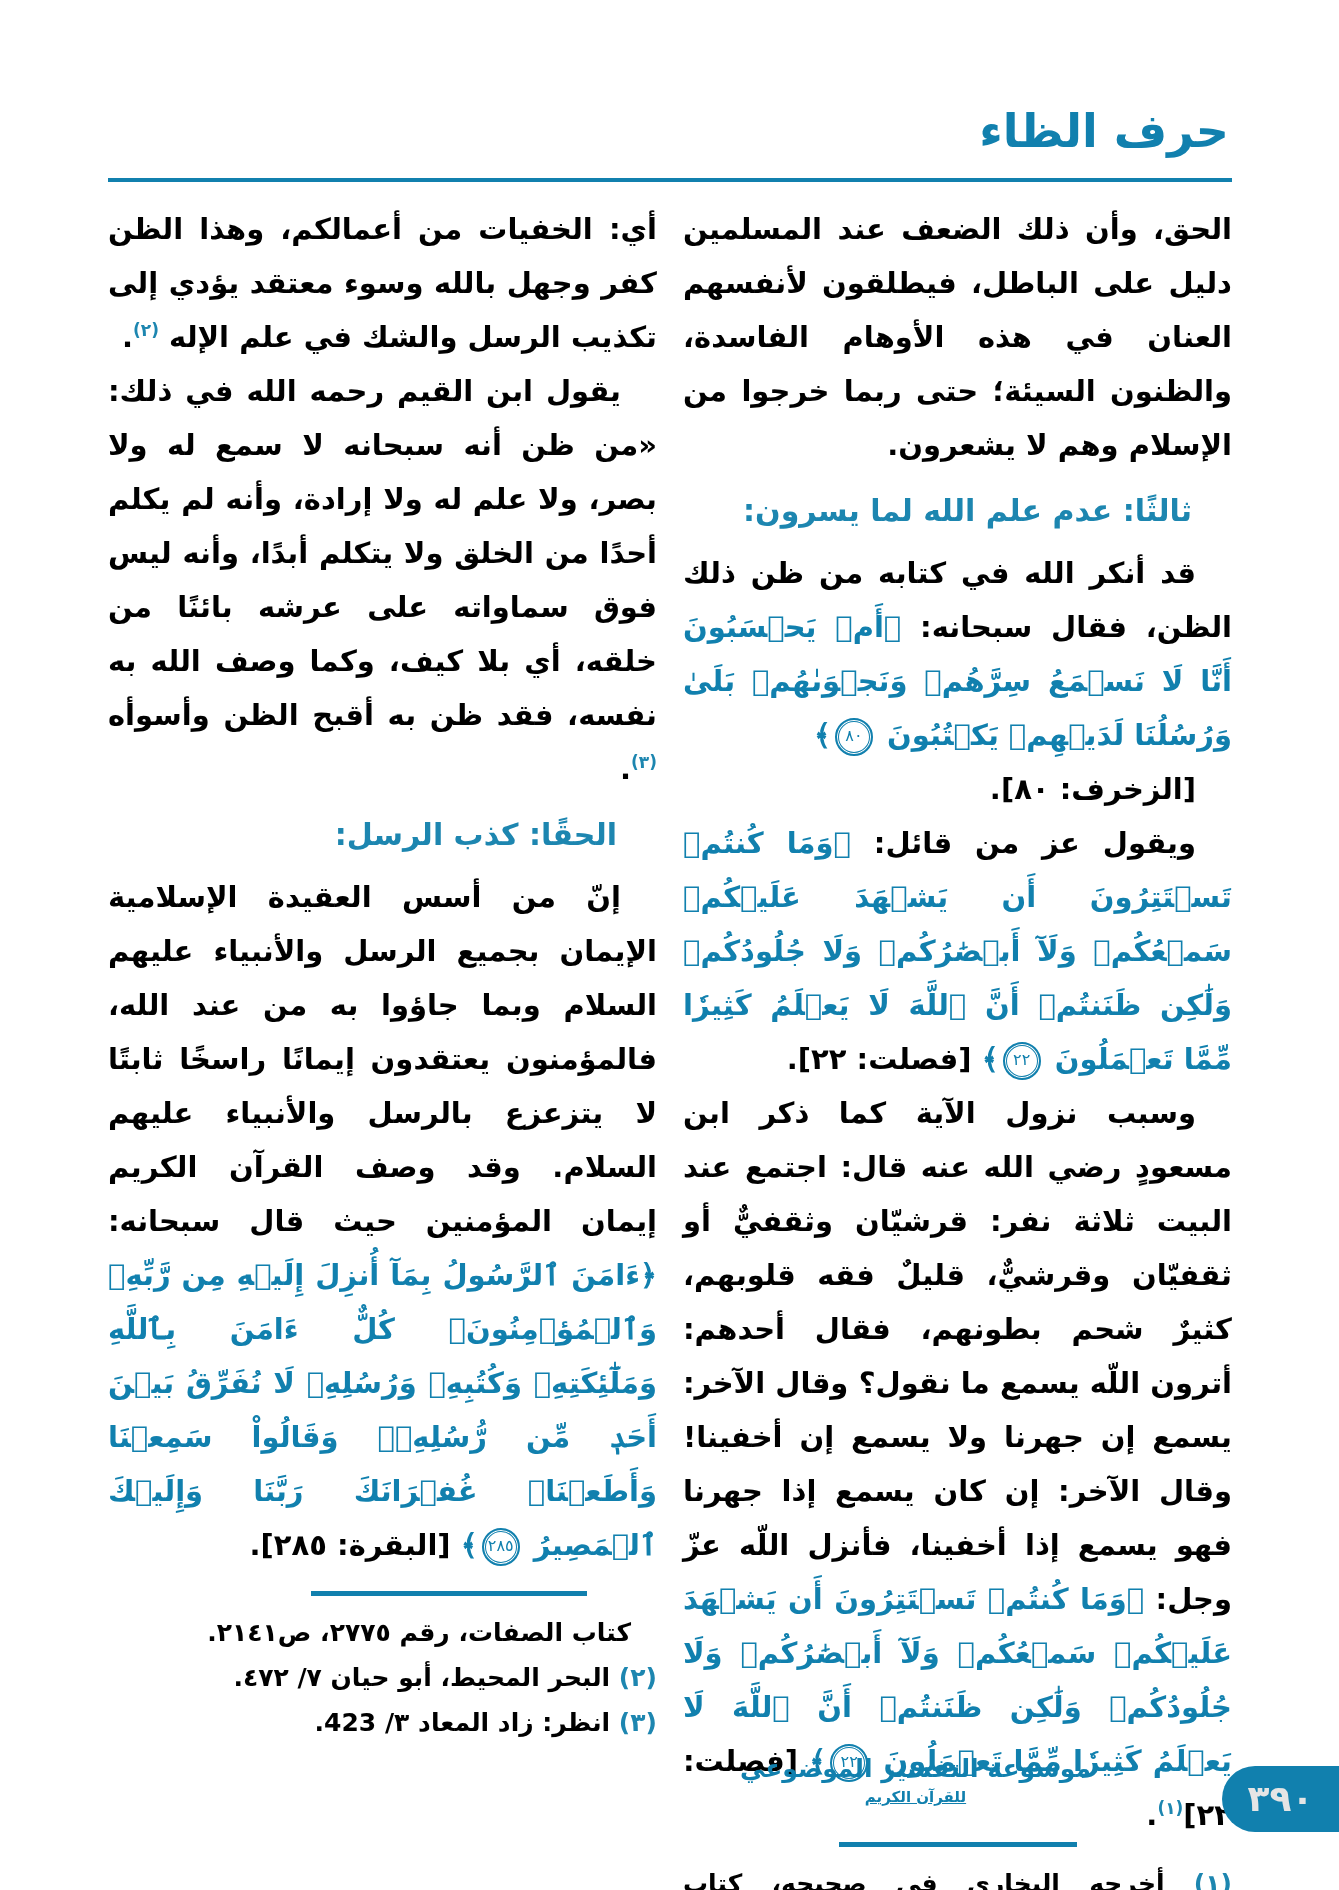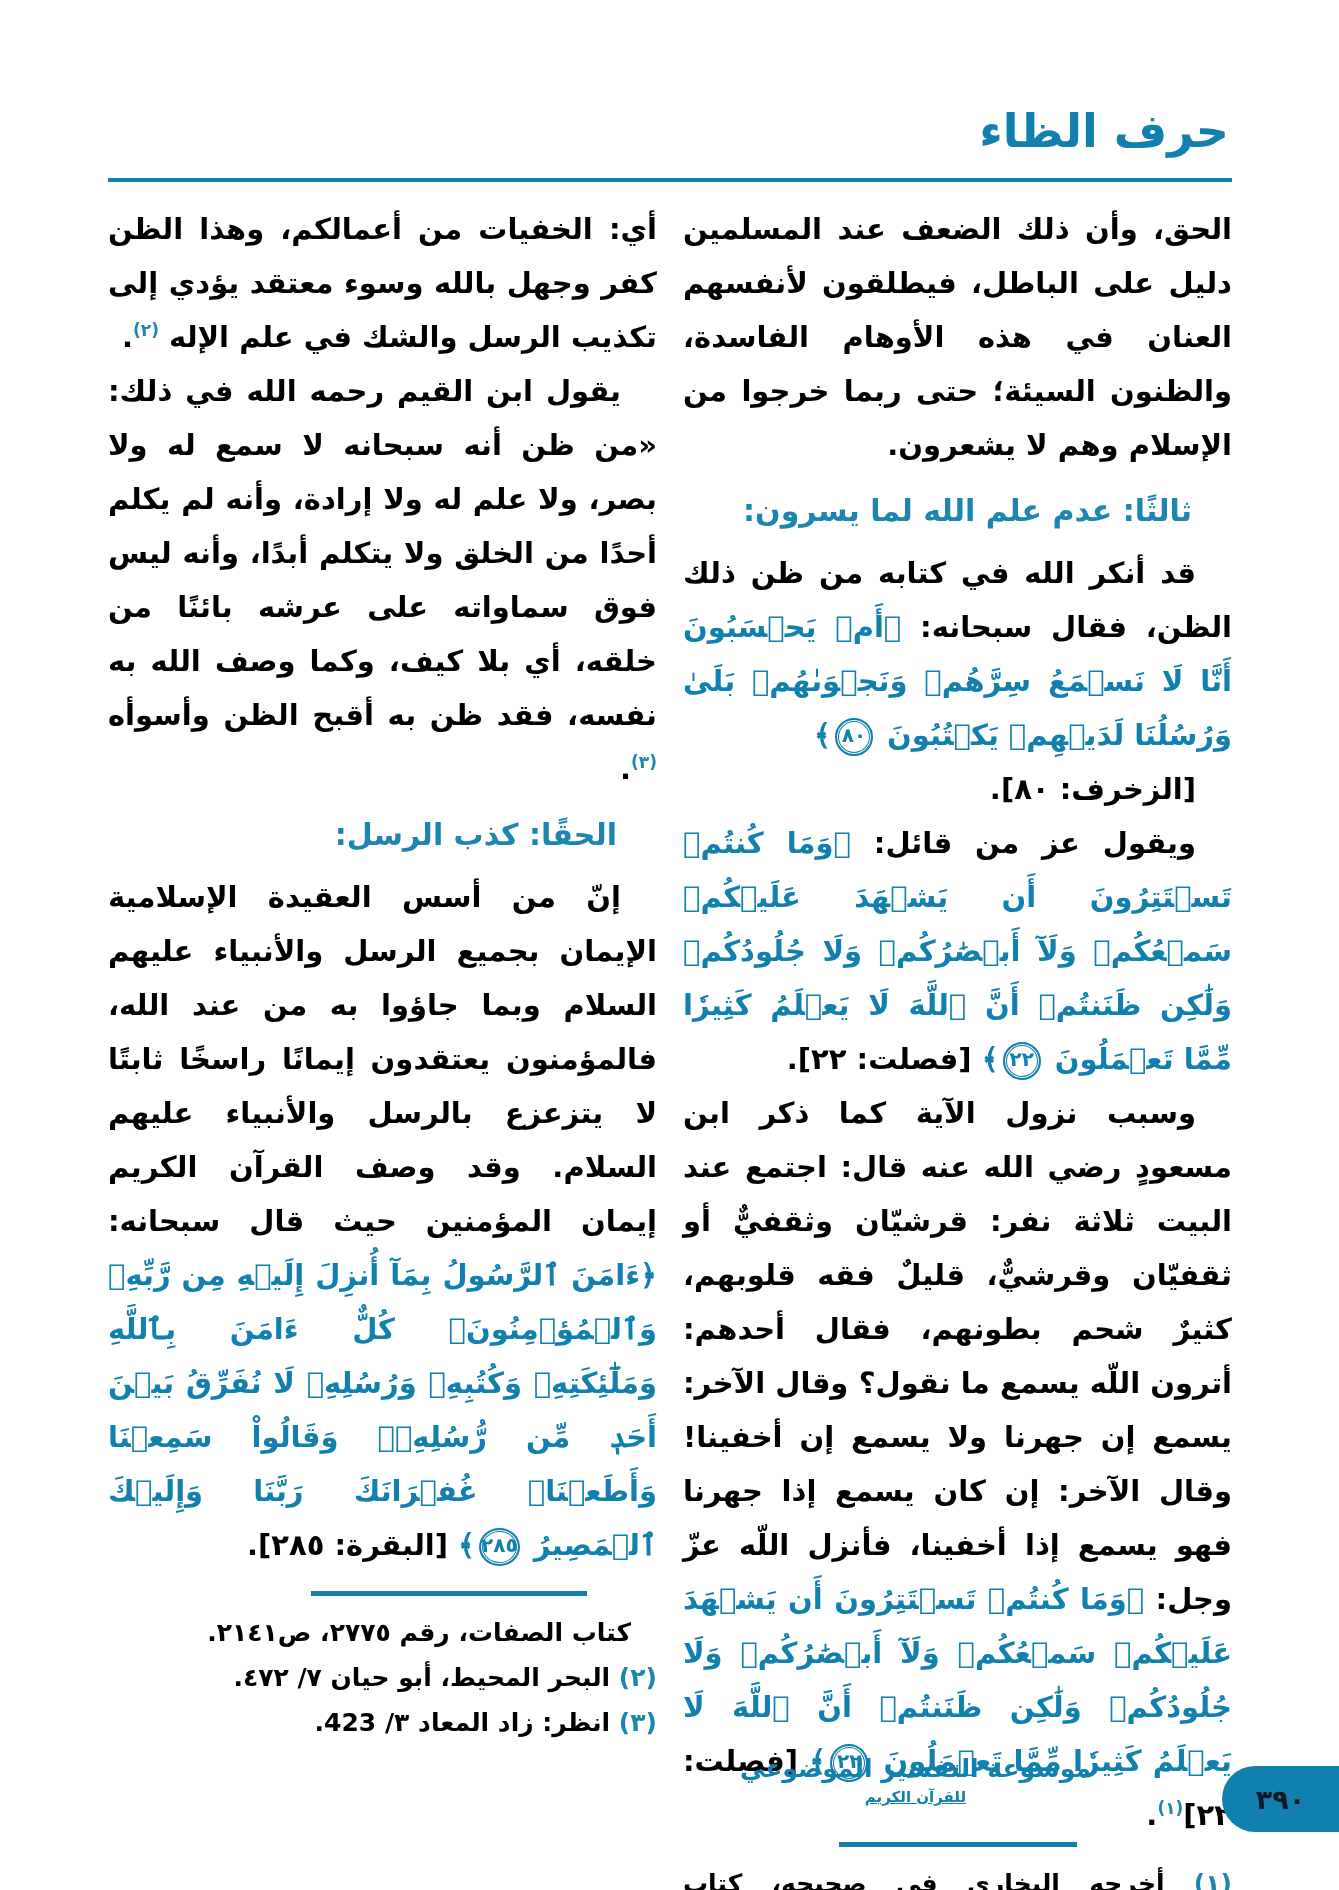--- a/index.html
+++ b/index.html
@@ -39,21 +39,21 @@
     margin:14px 0 10px 0;color:#1d86b0;font-size:30px;line-height:50px;
     padding-right:40px;text-align:right;font-weight:bold;
   }
   .verse{color:#1180ae;}
   .ref{color:#000;}
   .ref.block{display:block;text-align:right;}
   .ayah{
     display:inline-block;min-width:34px;height:34px;line-height:31px;
     border:2px solid #1180ae;border-radius:50%;
     box-shadow:0 0 0 1px #ffffff inset, 0 0 0 2px #1180ae inset;
-    text-align:center;font-size:20px;color:#1180ae;font-weight:bold;
+    text-align:center;font-size:16px;color:#1180ae;font-weight:normal;
     vertical-align:middle;margin:0 4px;text-indent:0;
   }
   .fnref{
     color:#1d86b0;font-size:17px;vertical-align:super;line-height:0;
     font-weight:bold;
   }
   
   .fnblock{margin-top:auto;}
   .fnsep{height:5px;background:#1180ae;margin-bottom:14px;}
   .fnsep-right{width:238px;margin-right:155px;}
@@ -71,21 +71,21 @@
   }
   .logo-line1{font-size:25px;line-height:34px;white-space:nowrap;
     letter-spacing:-1px;}
   .logo-line2{font-size:15px;line-height:22px;text-decoration:underline;}
   .page-badge{
     position:absolute;top:1766px;right:0;width:117px;height:66px;
     background:#1180ae;border-radius:33px 0 0 33px;
     display:flex;align-items:center;justify-content:center;
   }
   .page-badge span{
-    color:#0f172a;font-size:27px;font-weight:bold;line-height:1;
+    color:#e5e5e5;font-size:36px;font-weight:bold;line-height:1;
   }
 </style>
 </head>
 <body>
 
 <div class="page">
 
   <div class="header-title">حرف الظاء</div>
   <div class="header-rule"></div>
 

